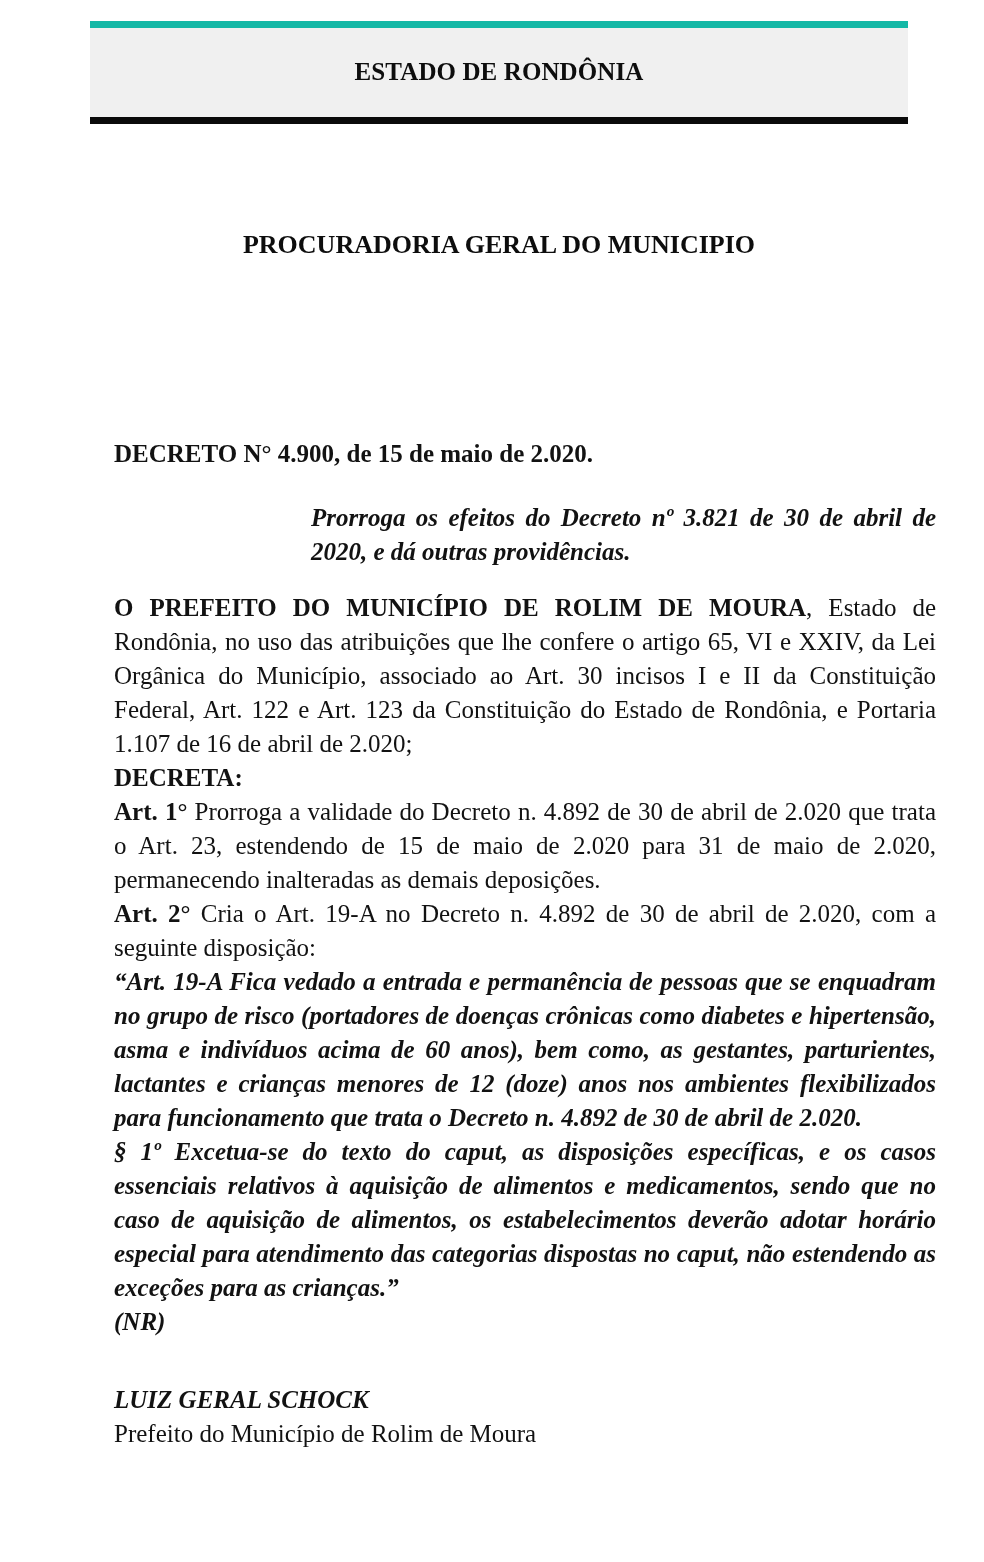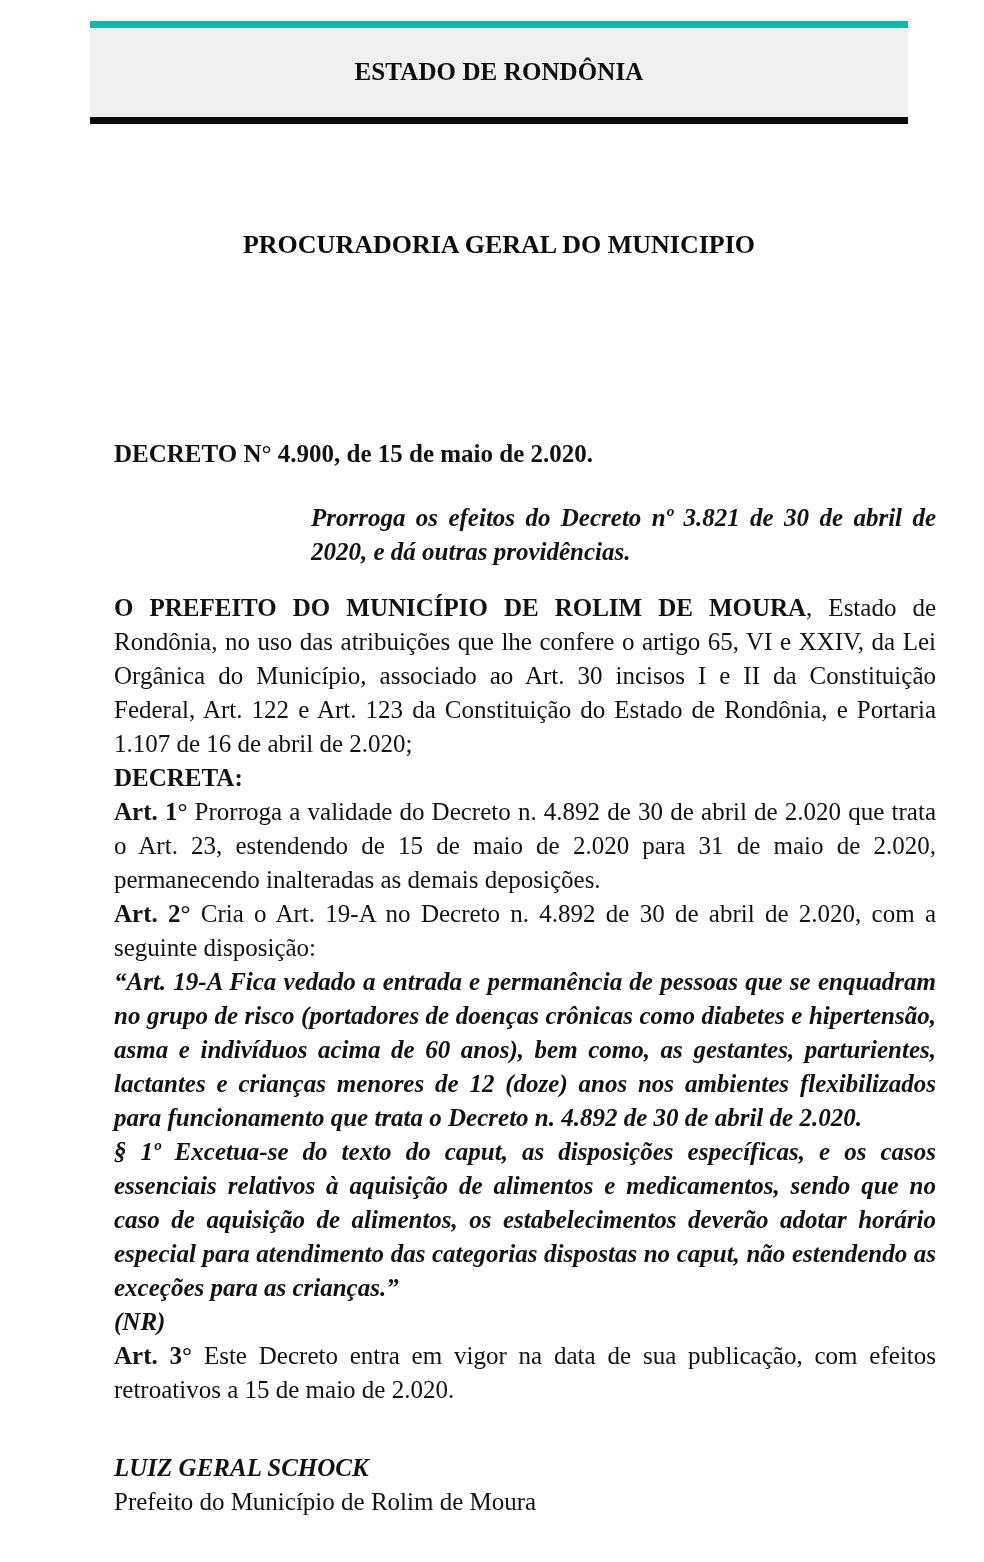--- a/index.html
+++ b/index.html
@@ -136,21 +136,20 @@
     <p><span class="art-label">Art. 1°</span><span> Prorroga a validade do Decreto n. 4.892 de 30 de abril de 2.020 que trata o Art. 23, estendendo de 15 de maio de 2.020 para 31 de maio de 2.020, permanecendo inalteradas as demais deposições.</span></p>
 
     <p><span class="art-label">Art. 2°</span><span> Cria o Art. 19-A no Decreto n. 4.892 de 30 de abril de 2.020, com a seguinte disposição:</span></p>
 
     <p class="quoted">“Art. 19-A Fica vedado a entrada e permanência de pessoas que se enquadram no grupo de risco (portadores de doenças crônicas como diabetes e hipertensão, asma e indivíduos acima de 60 anos), bem como, as gestantes, parturientes, lactantes e crianças menores de 12 (doze) anos nos ambientes flexibilizados para funcionamento que trata o Decreto n. 4.892 de 30 de abril de 2.020.</p>
 
     <p class="quoted">§ 1º Excetua-se do texto do caput, as disposições específicas, e os casos essenciais relativos à aquisição de alimentos e medicamentos, sendo que no caso de aquisição de alimentos, os estabelecimentos deverão adotar horário especial para atendimento das categorias dispostas no caput, não estendendo as exceções para as crianças.”</p>
 
     <p class="nr-mark">(NR)</p>
 
-    <p><span class="art-label">Art. 3°</span><span> Este Decreto entra em vigor na data de sua publicação, com efeitos retroativos a 15 de maio de 2.020.</span></p>
 
     <div class="spacer-44"></div>
 
     <p class="sig-name">LUIZ GERAL SCHOCK</p>
     <p class="sig-role">Prefeito do Município de Rolim de Moura</p>
 
   </div>
 
 </div>
 

